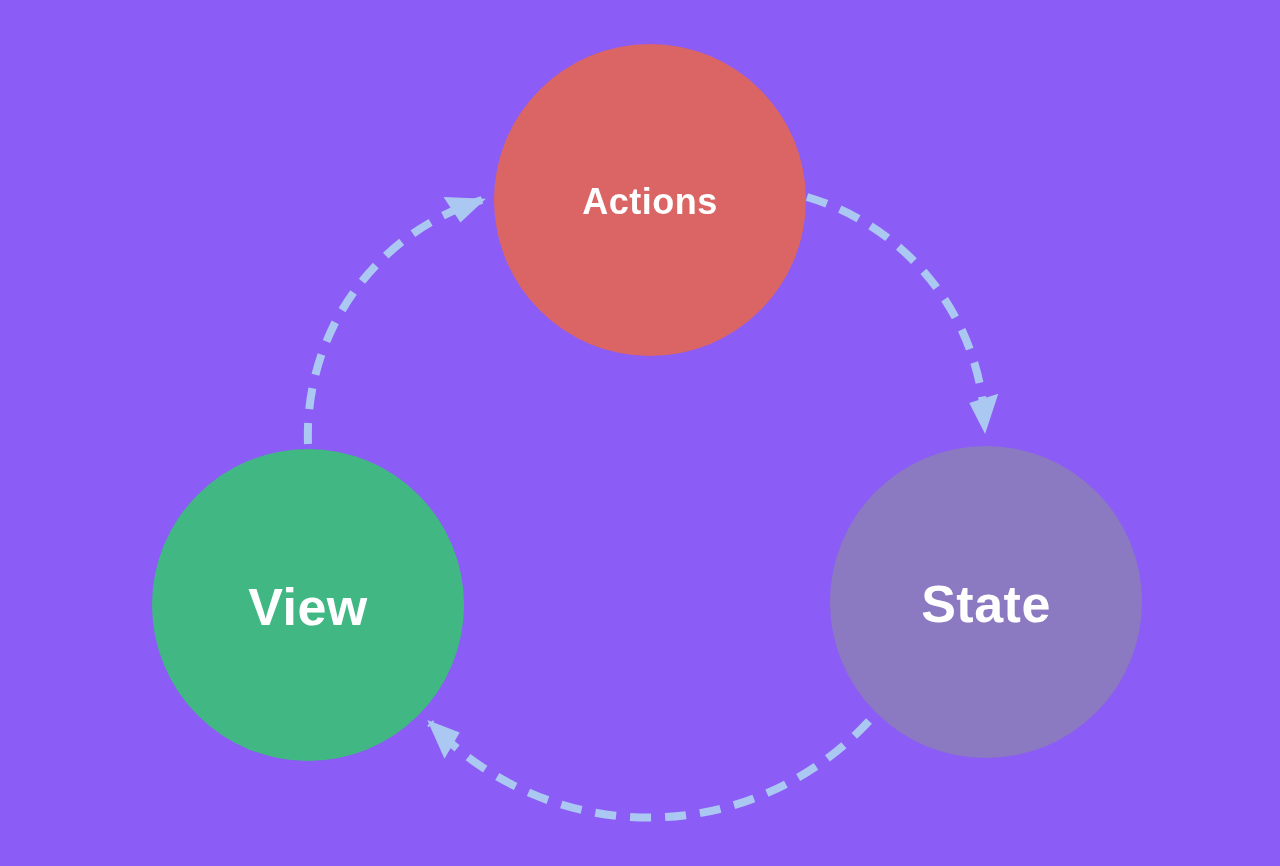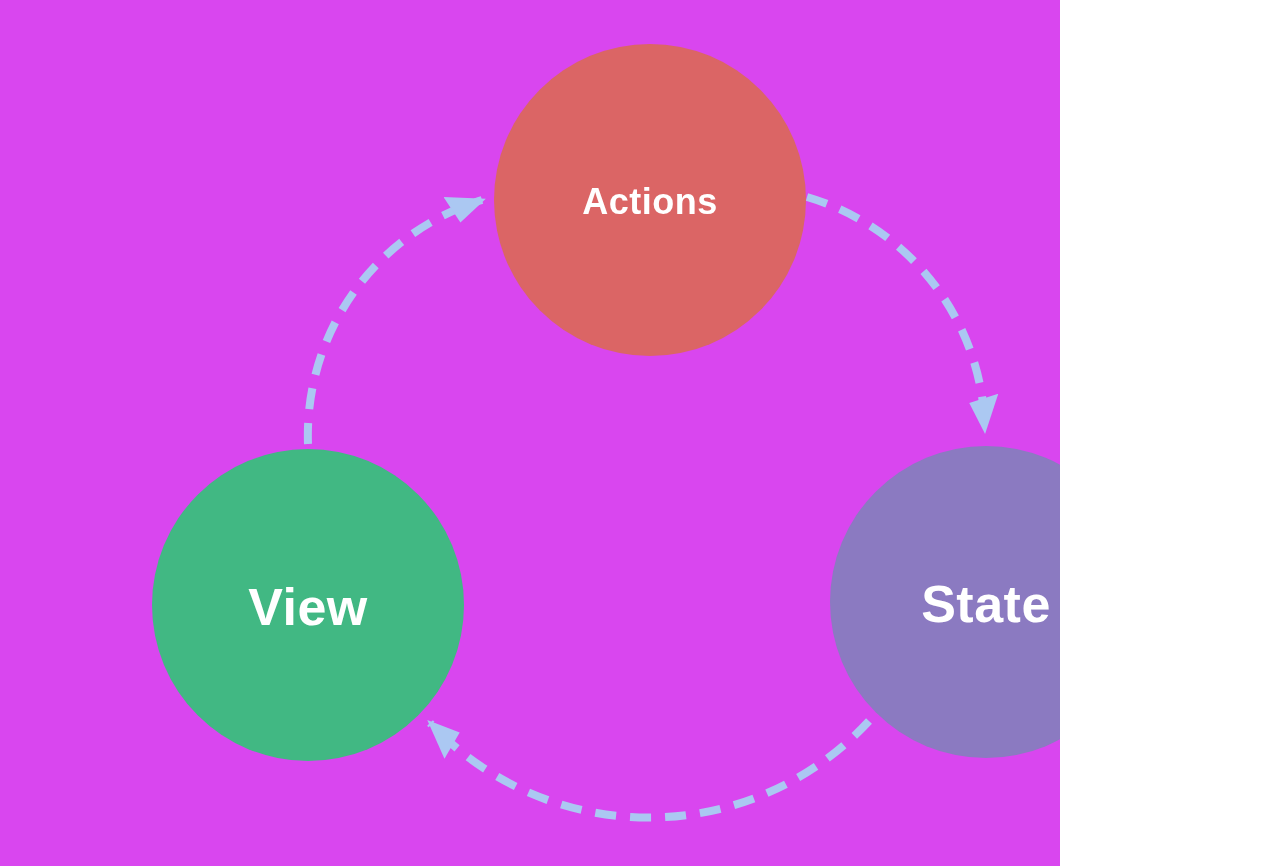--- a/index.html
+++ b/index.html
@@ -2,23 +2,23 @@
 <html><head>
 <meta charset="utf-8">
 <style>
   html, body {
     margin: 0;
     padding: 0;
     background: #ffffff;
   }
   .canvas {
     position: relative;
-    width: 1060px;
+    width: 1280px;
     height: 866px;
-    background: #d946ef;
+    background: #8b5cf6;
     overflow: hidden;
   }
   svg.flow {
     display: block;
     width: 1280px;
     height: 866px;
   }
   .edge {
     fill: none;
     stroke-width: 8;

